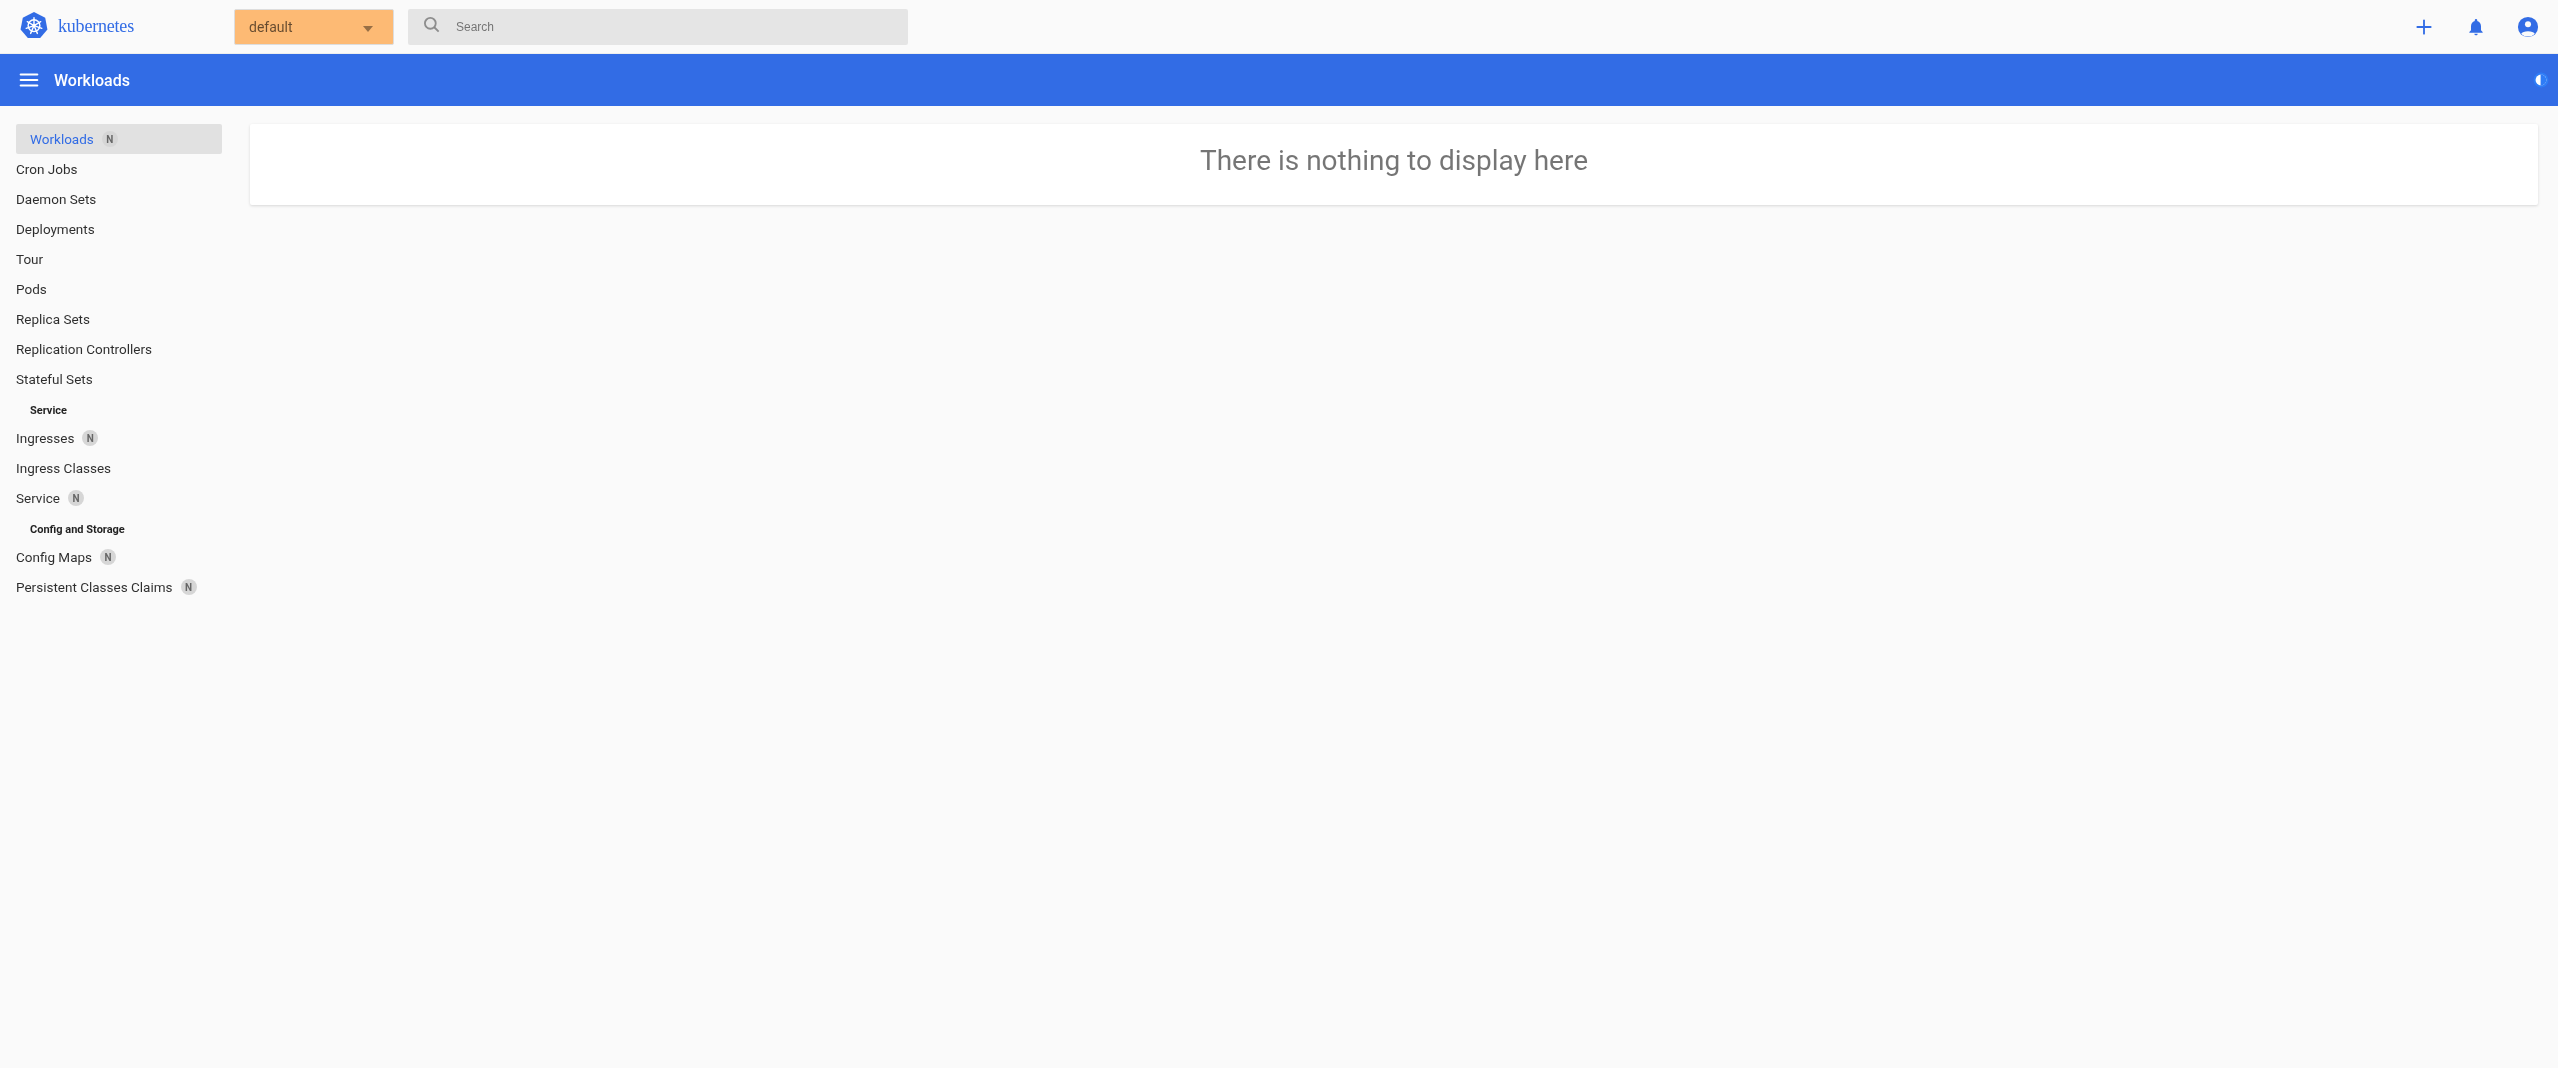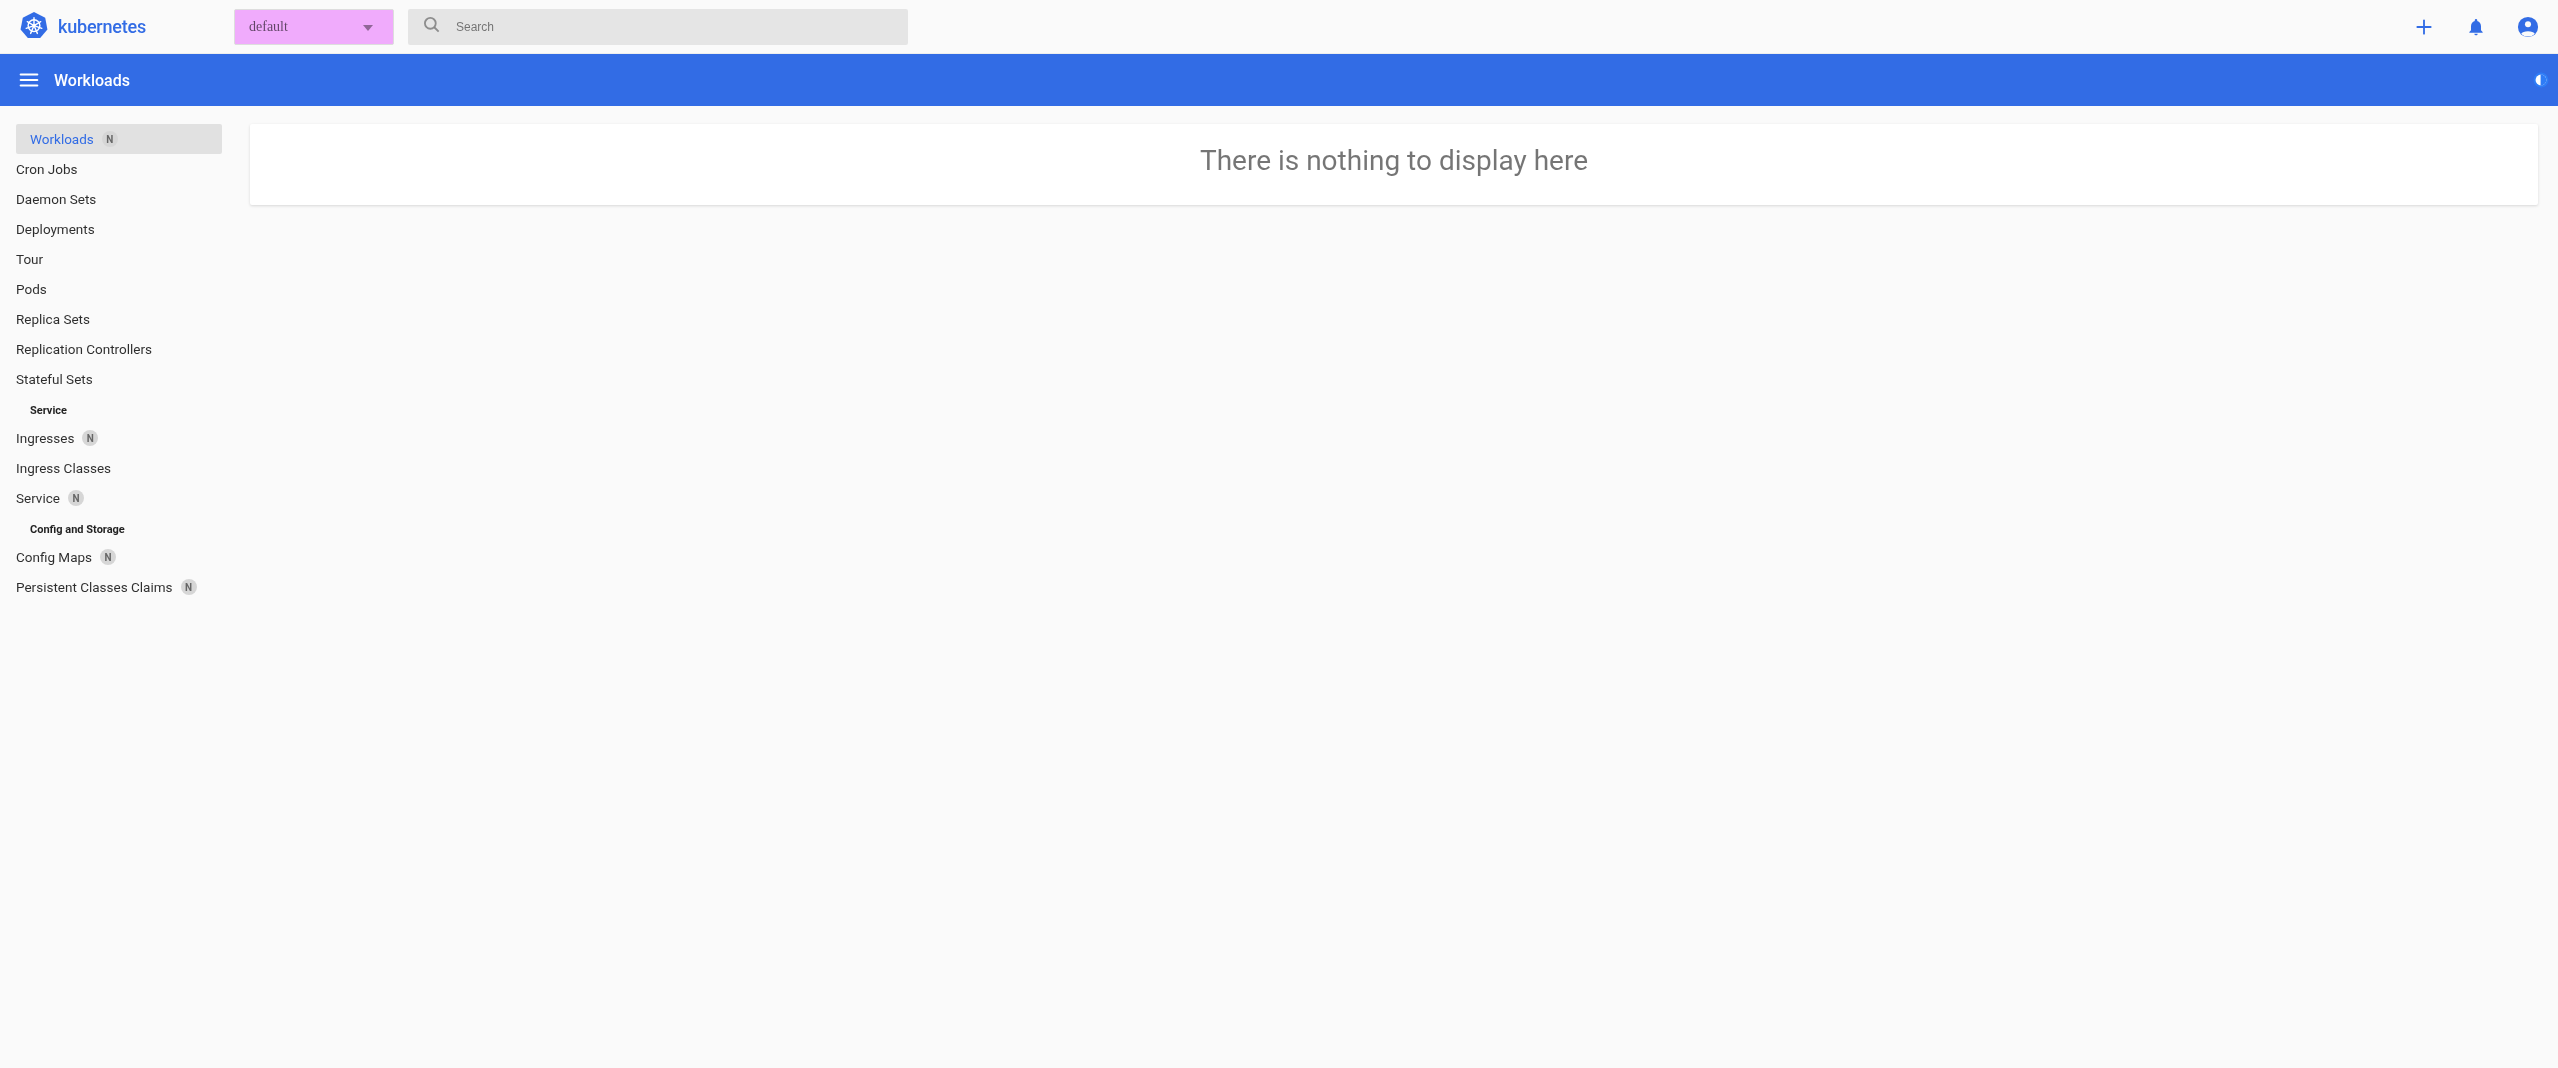--- a/index.html
+++ b/index.html
@@ -19,44 +19,44 @@
     padding: 0 18px 0 20px;
     background: #fafafa;
     border-bottom: 1px solid #eee;
     gap: 14px;
   }
   .logo-wrap {
     display: flex;
     align-items: center;
     gap: 10px;
     min-width: 200px;
+    font-family: Liberation Serif, serif;
   }
   .k8s-logo {
     width: 28px; height: 28px;
   }
   .brand {
     font-size: 18px;
     font-weight: 500;
     color: #326ce5;
     letter-spacing: -0.2px;
   }
 
   .ns-select {
     width: 160px;
     height: 36px;
     border: 1px solid #ddd;
     border-radius: 2px;
-    background: #f0abfc;
+    background: #fdba74;
     display: flex;
     align-items: center;
     justify-content: space-between;
     padding: 0 20px 0 14px;
     color: rgba(0,0,0,0.6);
     cursor: pointer;
-    font-family: Liberation Serif, serif;
   }
   .ns-select .chev { color: rgba(0,0,0,0.4); }
 
   .search-wrap {
     flex: 0 0 auto;
     width: 500px;
     height: 36px;
     background: #e5e5e5;
     border-radius: 2px;
     display: flex;

